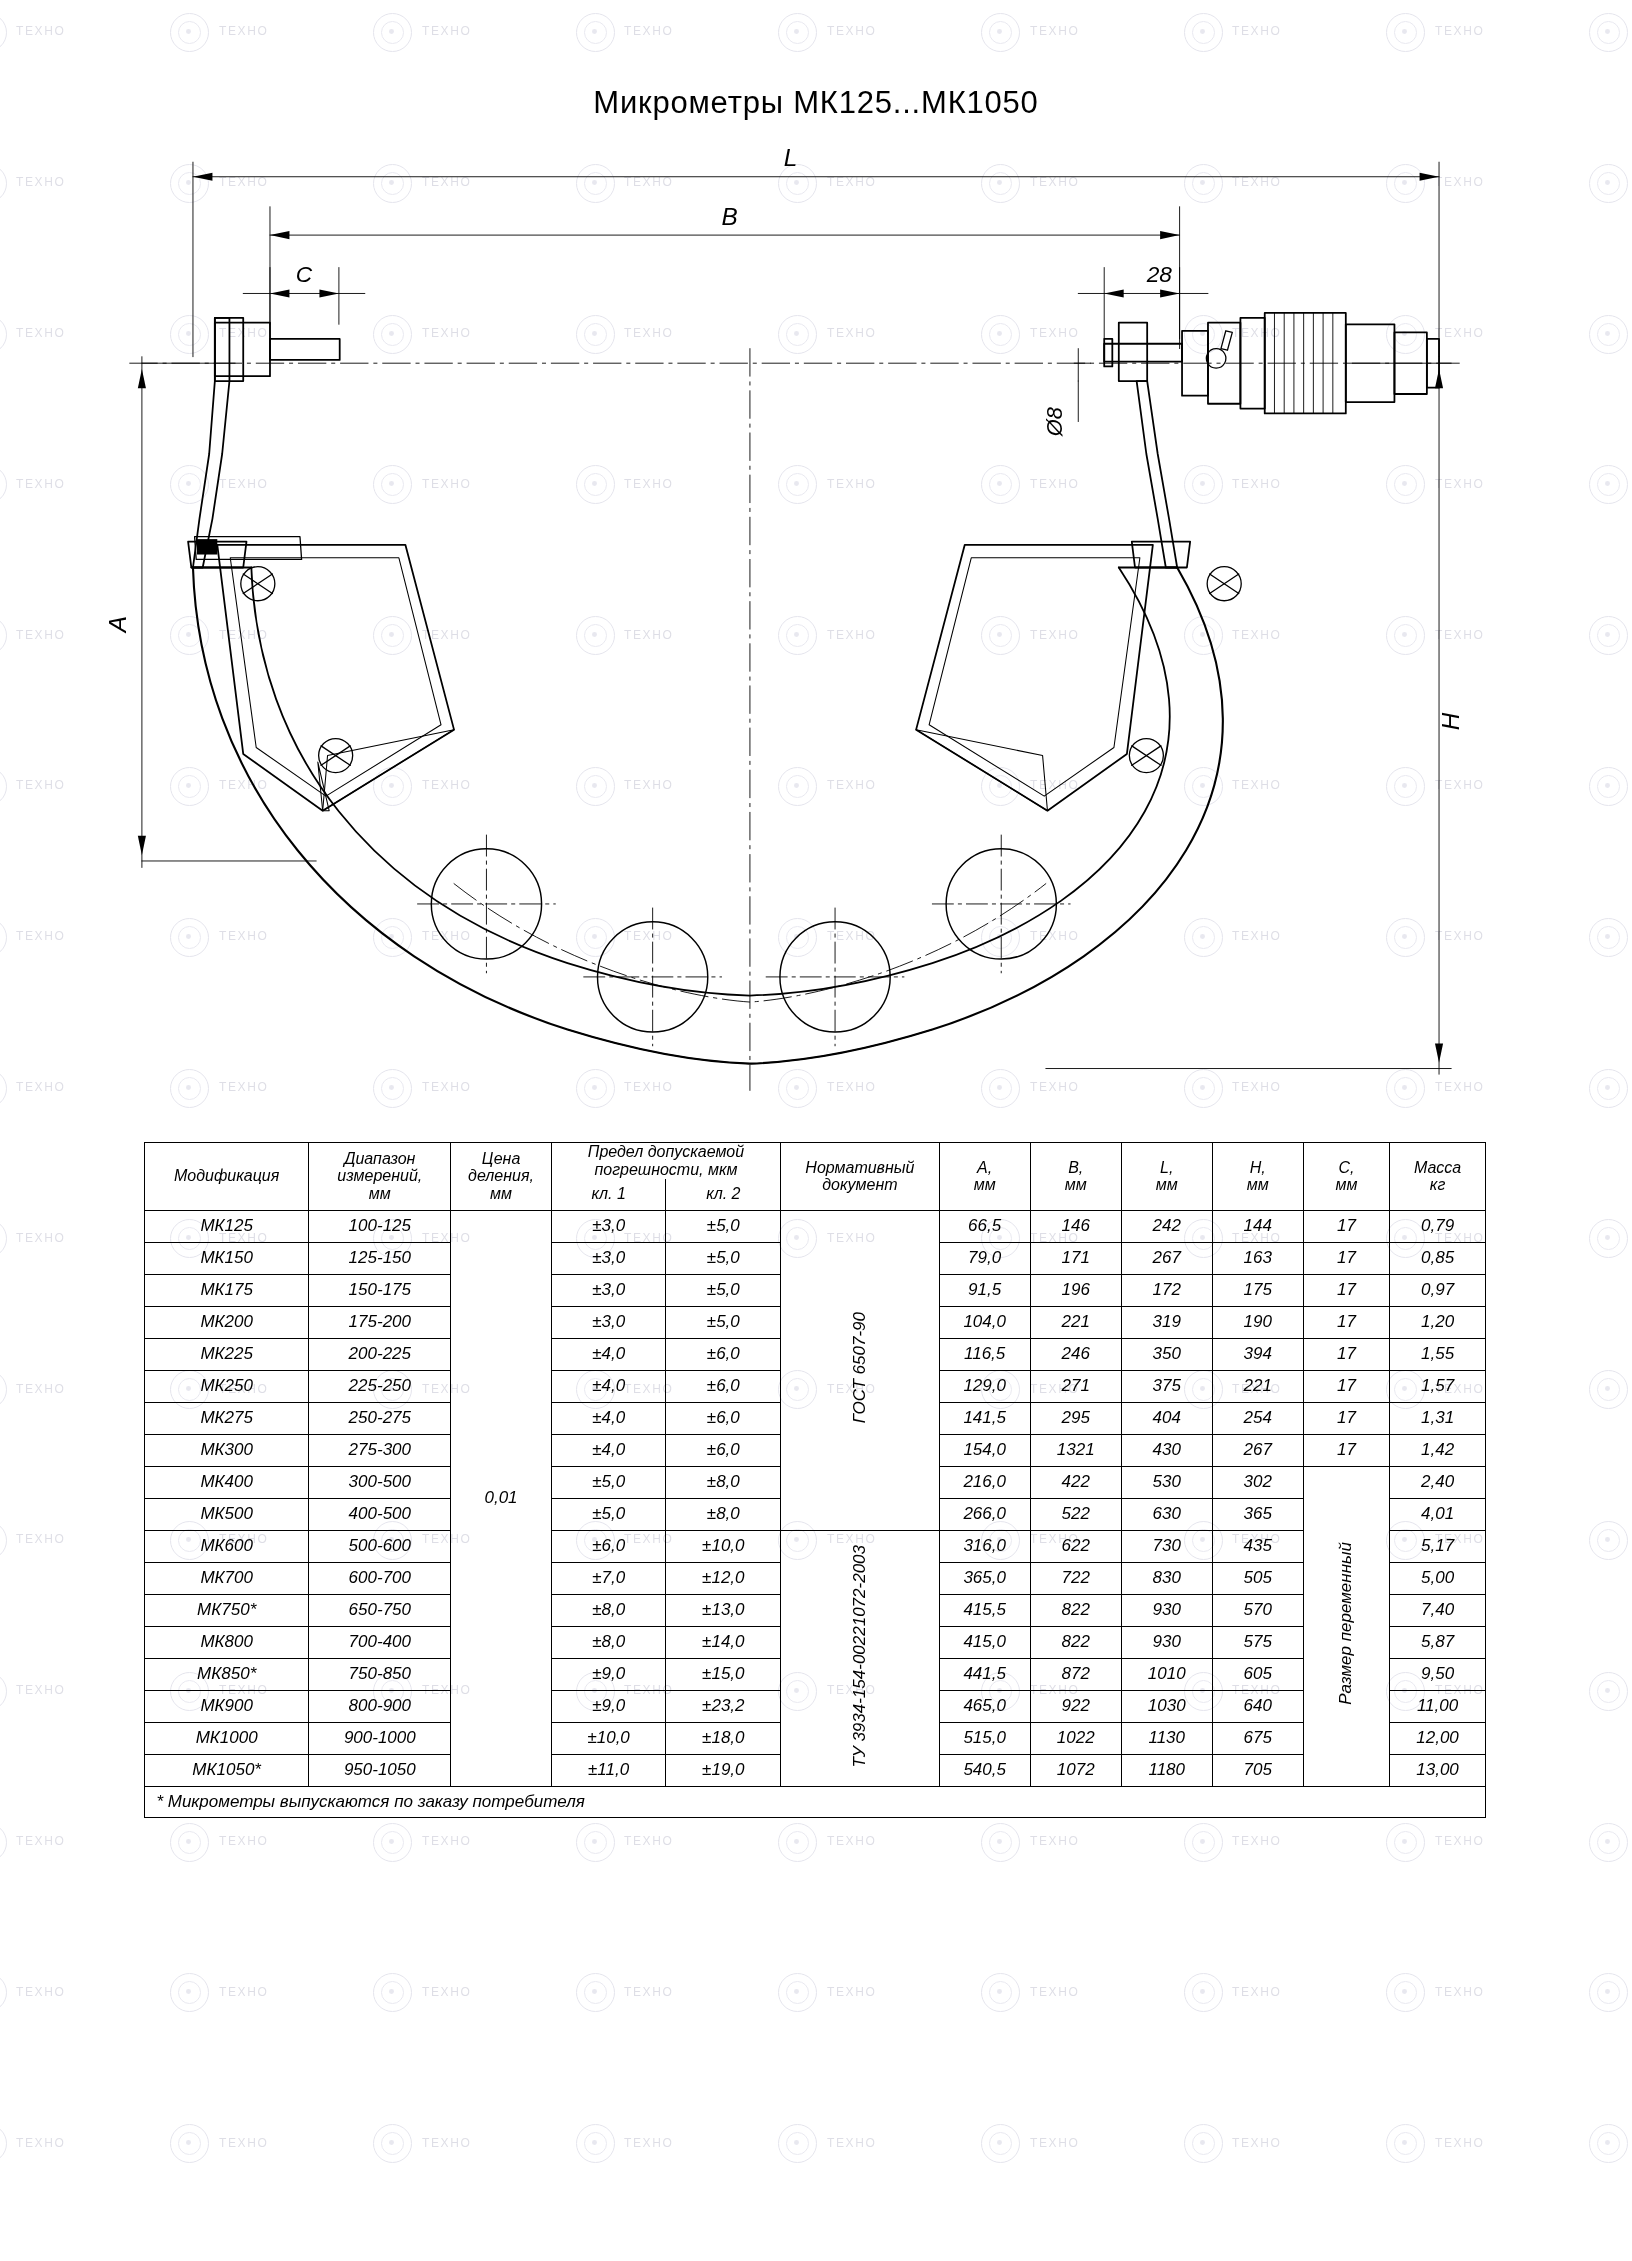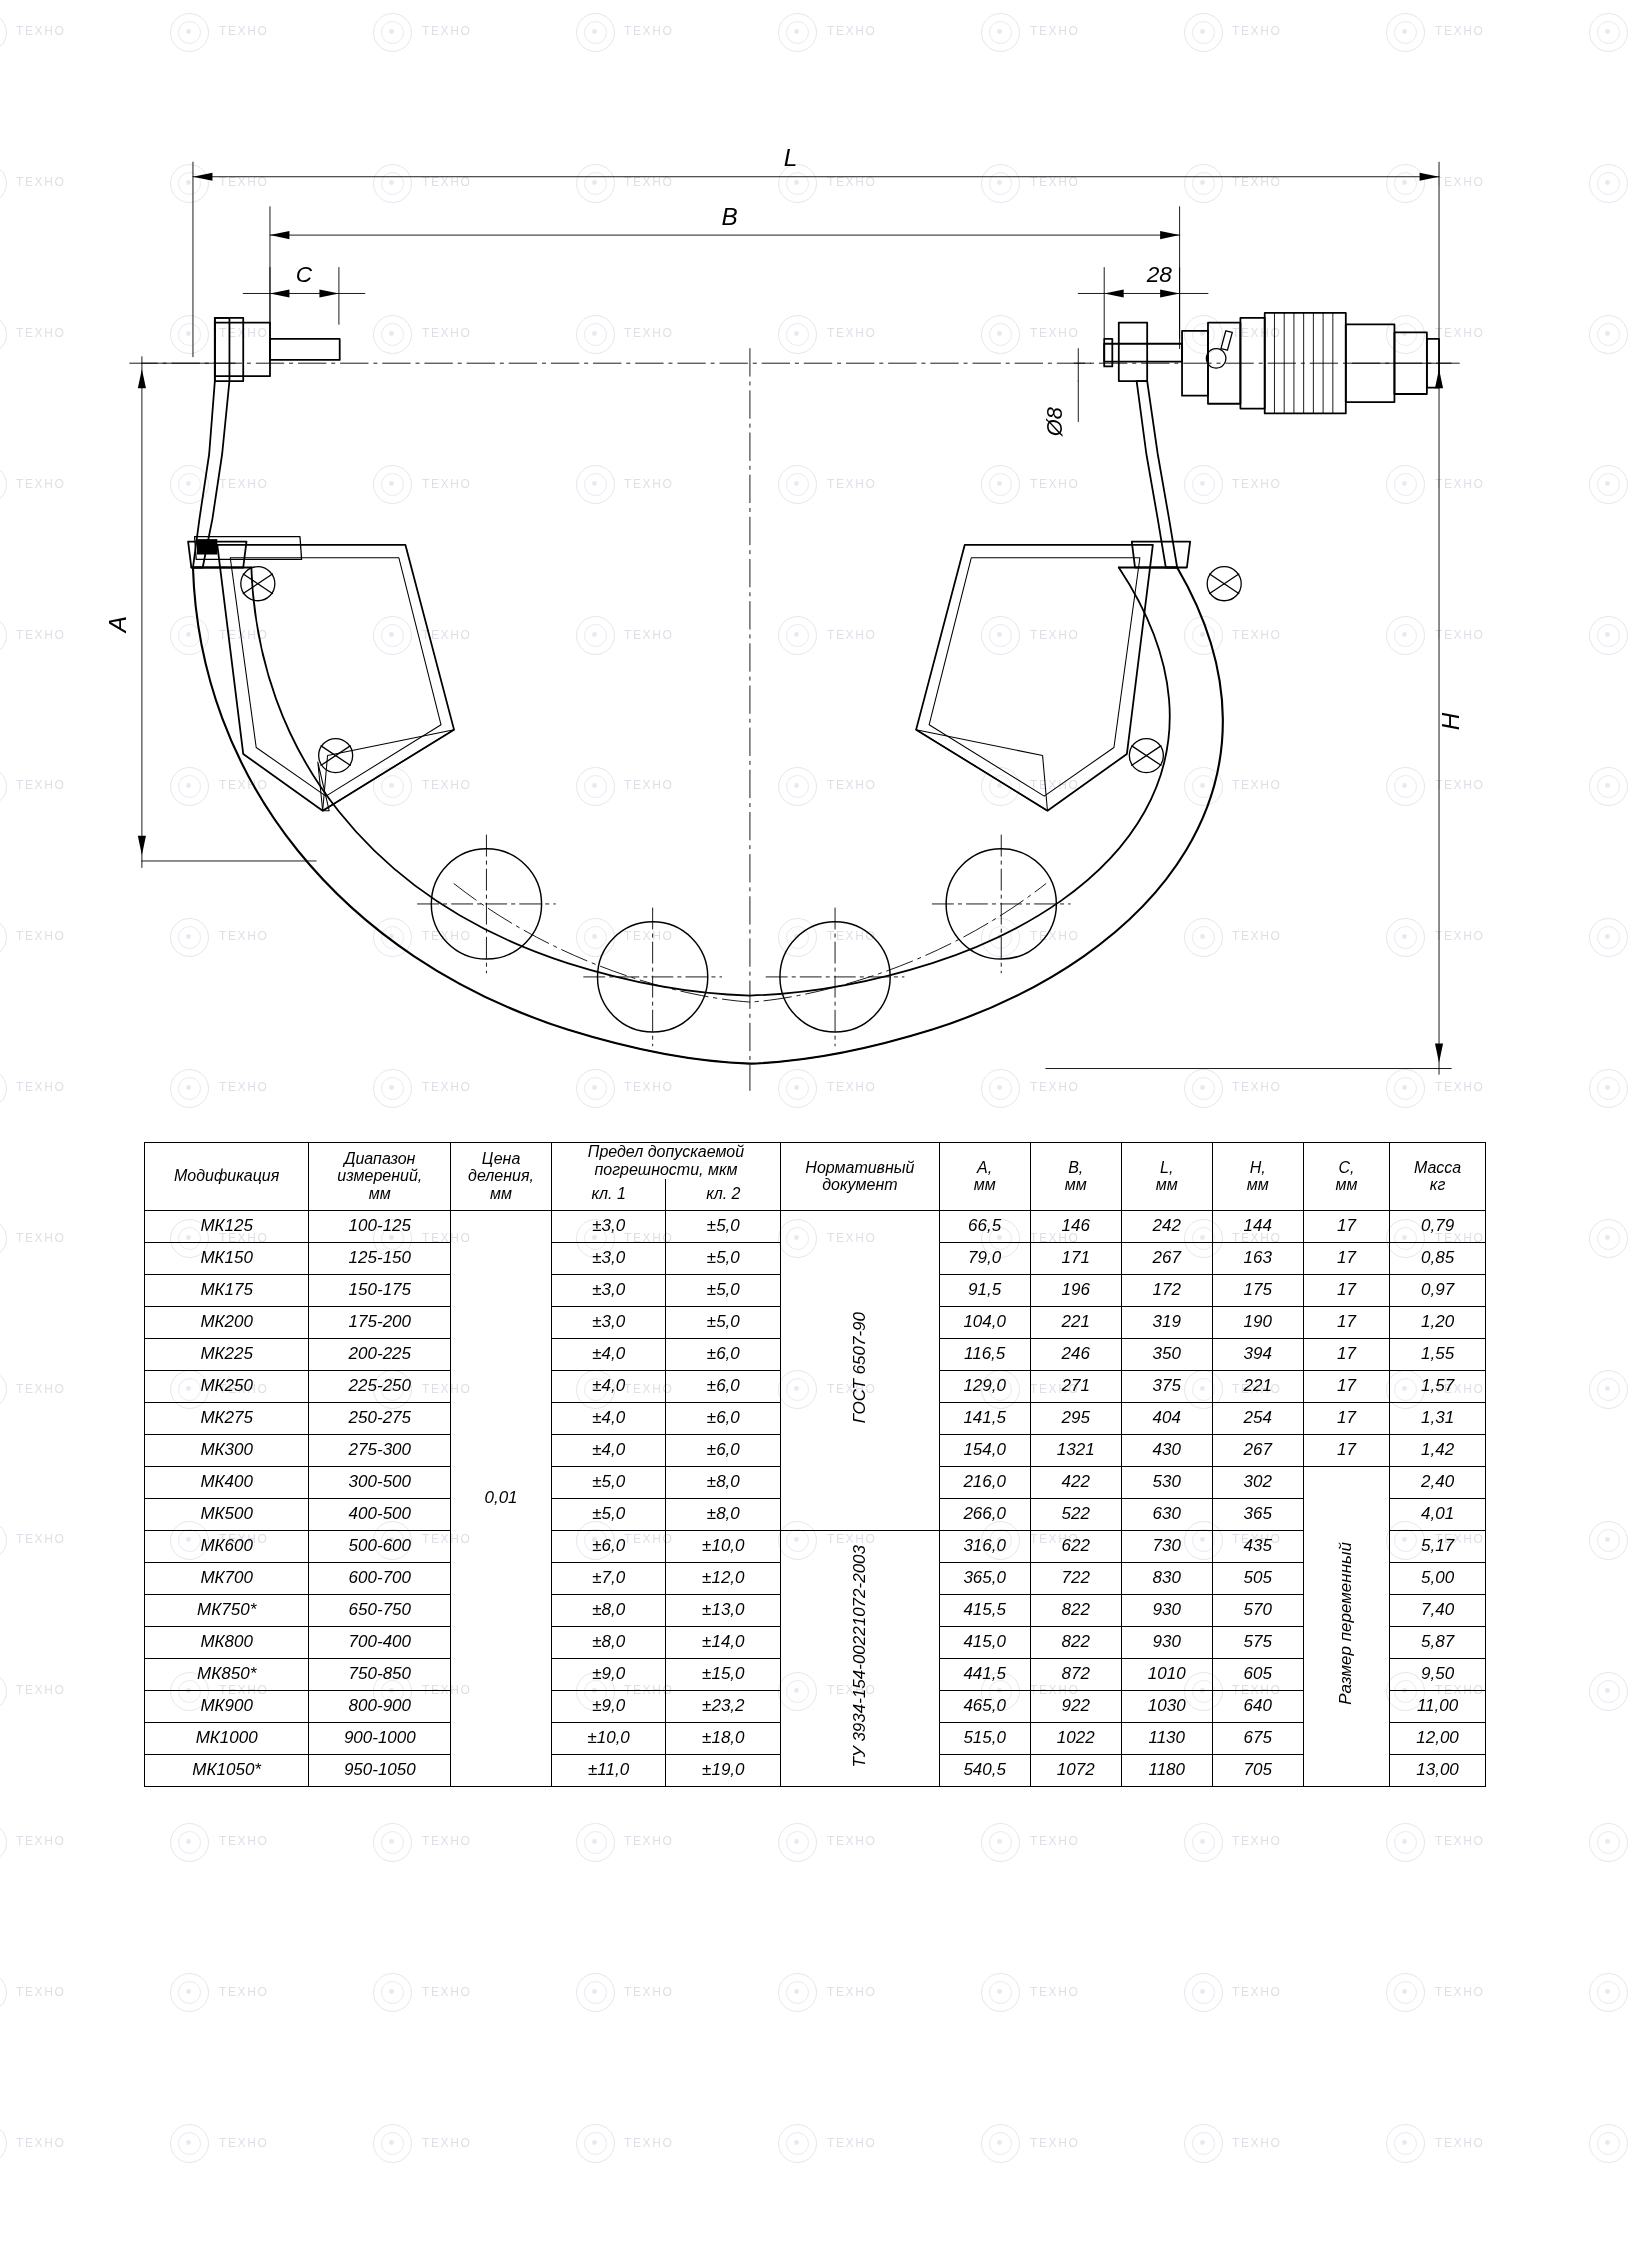--- a/index.html
+++ b/index.html
@@ -289,20 +289,21 @@
       <i style="left: 778px; top: 2124px;"></i>
       <span style="left: 1030px; top: 2136px;">ТЕХНО</span>
       <i style="left: 981px; top: 2124px;"></i>
       <span style="left: 1232px; top: 2136px;">ТЕХНО</span>
       <i style="left: 1184px; top: 2124px;"></i>
       <span style="left: 1435px; top: 2136px;">ТЕХНО</span>
       <i style="left: 1386px; top: 2124px;"></i>
       <i style="left: 1589px; top: 2124px;"></i>
     </div>
 
+  <div class="title">Микрометры МК125...МК1050</div>
 
   <svg class="drawing" viewBox="0 0 2013 1400">
     <g fill="none" stroke="#000" stroke-width="2.2" stroke-linejoin="round" stroke-linecap="round">
 
       <line x1="238" y1="200" x2="238" y2="440" stroke-width="1.1"></line>
       <line x1="1775" y1="200" x2="1775" y2="440" stroke-width="1.1"></line>
       <line x1="238" y1="218" x2="1775" y2="218" stroke-width="1.1"></line>
       <polygon points="238,218 262,213 262,223" fill="#000" stroke="none"></polygon>
       <polygon points="1775,218 1751,213 1751,223" fill="#000" stroke="none"></polygon>
 
@@ -714,16 +715,17 @@
             <td>±11,0</td>
             <td>±19,0</td>
             <td>540,5</td>
             <td>1072</td>
             <td>1180</td>
             <td>705</td>
             <td>13,00</td>
           </tr>
         </tbody>
     </table>
+    <div class="note">* Микрометры выпускаются по заказу потребителя</div>
   </div>
 
 </div>
 
 
 </body></html>

